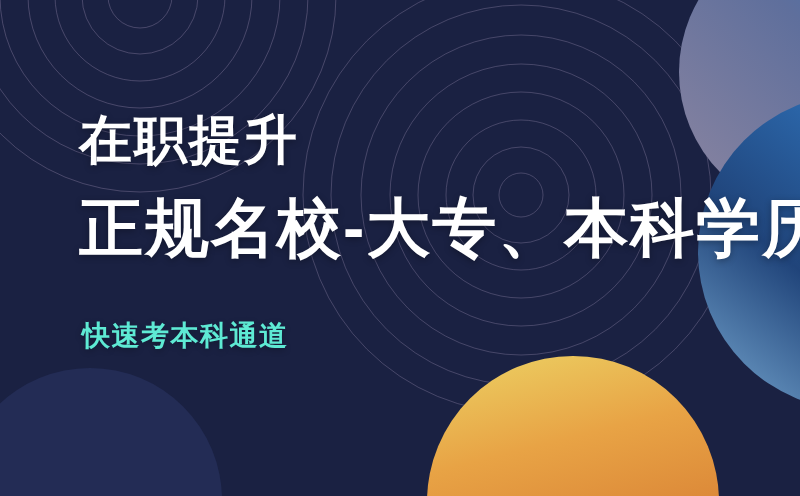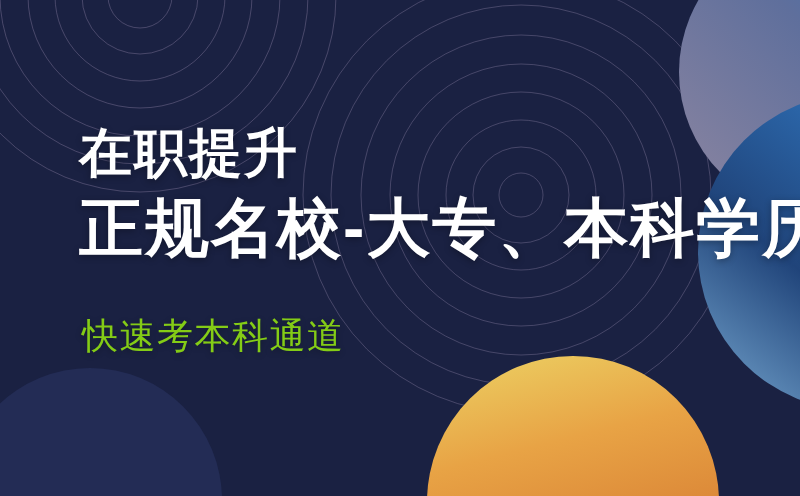--- a/index.html
+++ b/index.html
@@ -45,39 +45,38 @@
   .headline {
     position: absolute;
     left: 79px;
     color: #ffffff;
     font-weight: 700;
     letter-spacing: 2px;
     white-space: nowrap;
     text-shadow: 0 2px 7px rgba(0,0,0,0.30);
   }
   .headline-1 {
-    top: 126px;
+    top: 109px;
     font-size: 53px;
     line-height: 62px;
-    font-family: Liberation Mono, monospace;
   }
   .headline-2 {
     top: 197px;
     font-size: 64px;
     line-height: 62px;
   }
   .subhead {
     position: absolute;
     left: 82px;
     top: 313px;
-    font-size: 36px;
+    font-size: 28px;
     line-height: 46px;
-    font-weight: 400;
+    font-weight: 700;
     letter-spacing: 1.5px;
-    color: #84cc16;
+    color: #5eead4;
     white-space: nowrap;
     text-shadow: 0 2px 6px rgba(0,0,0,0.28);
   }
 </style>
 </head>
 <body>
 
 <div class="banner">
 
   <div class="deco">

